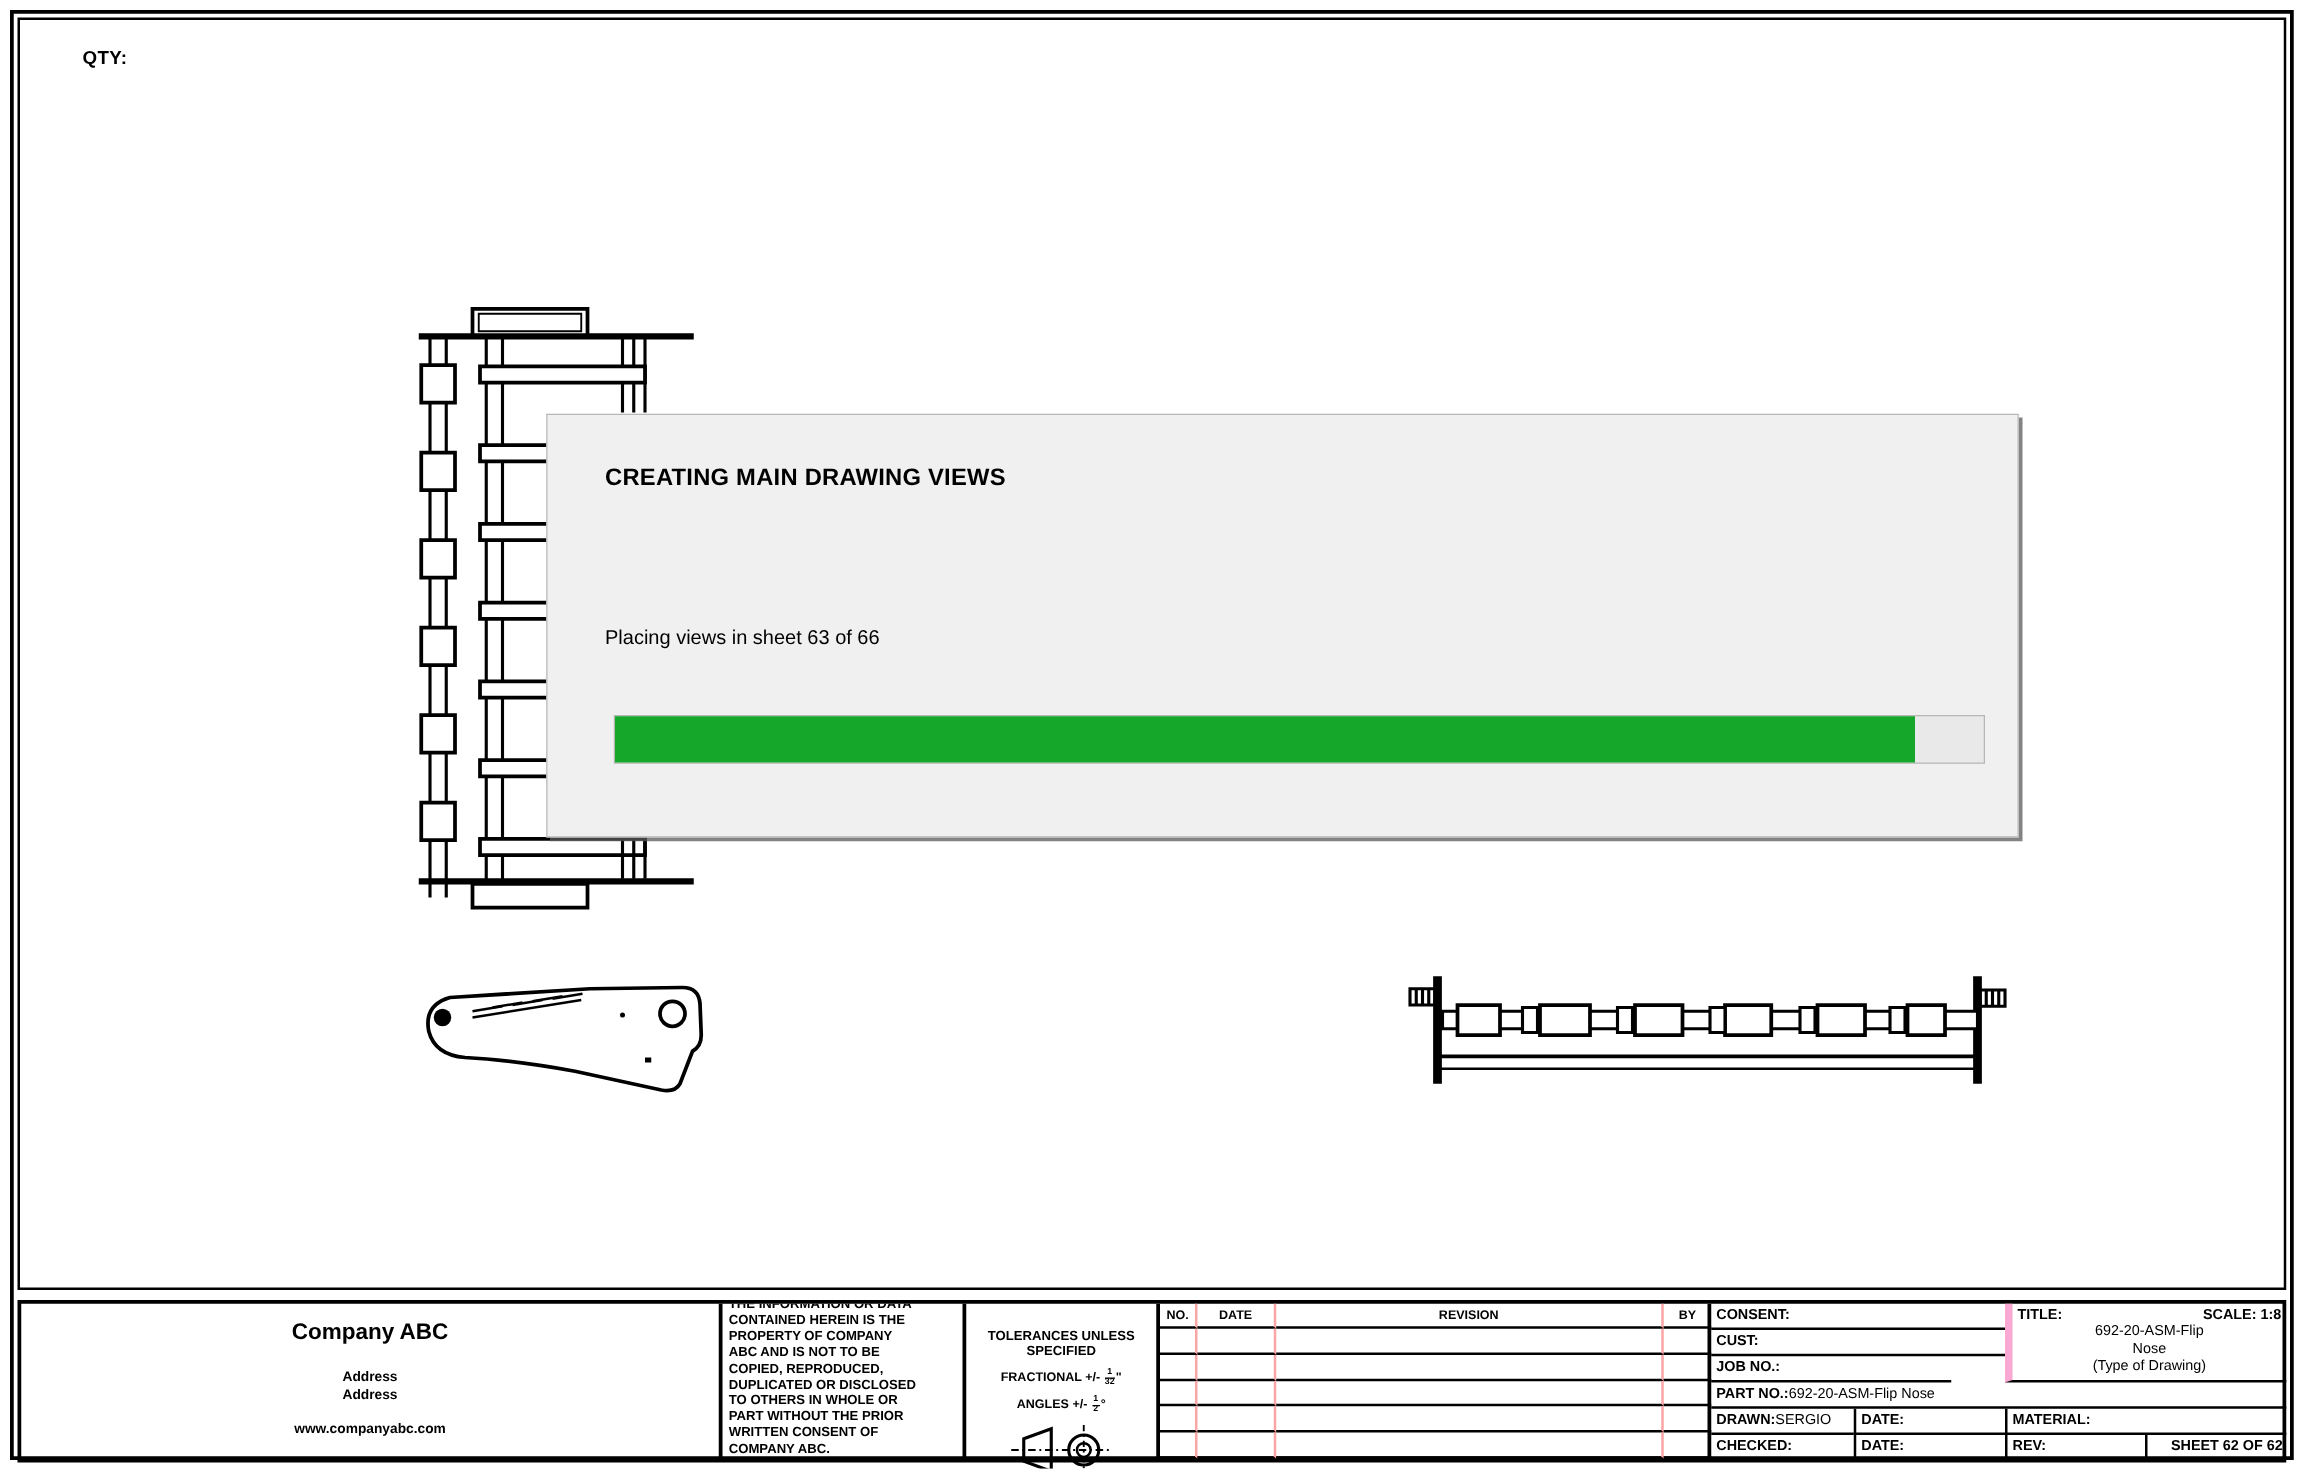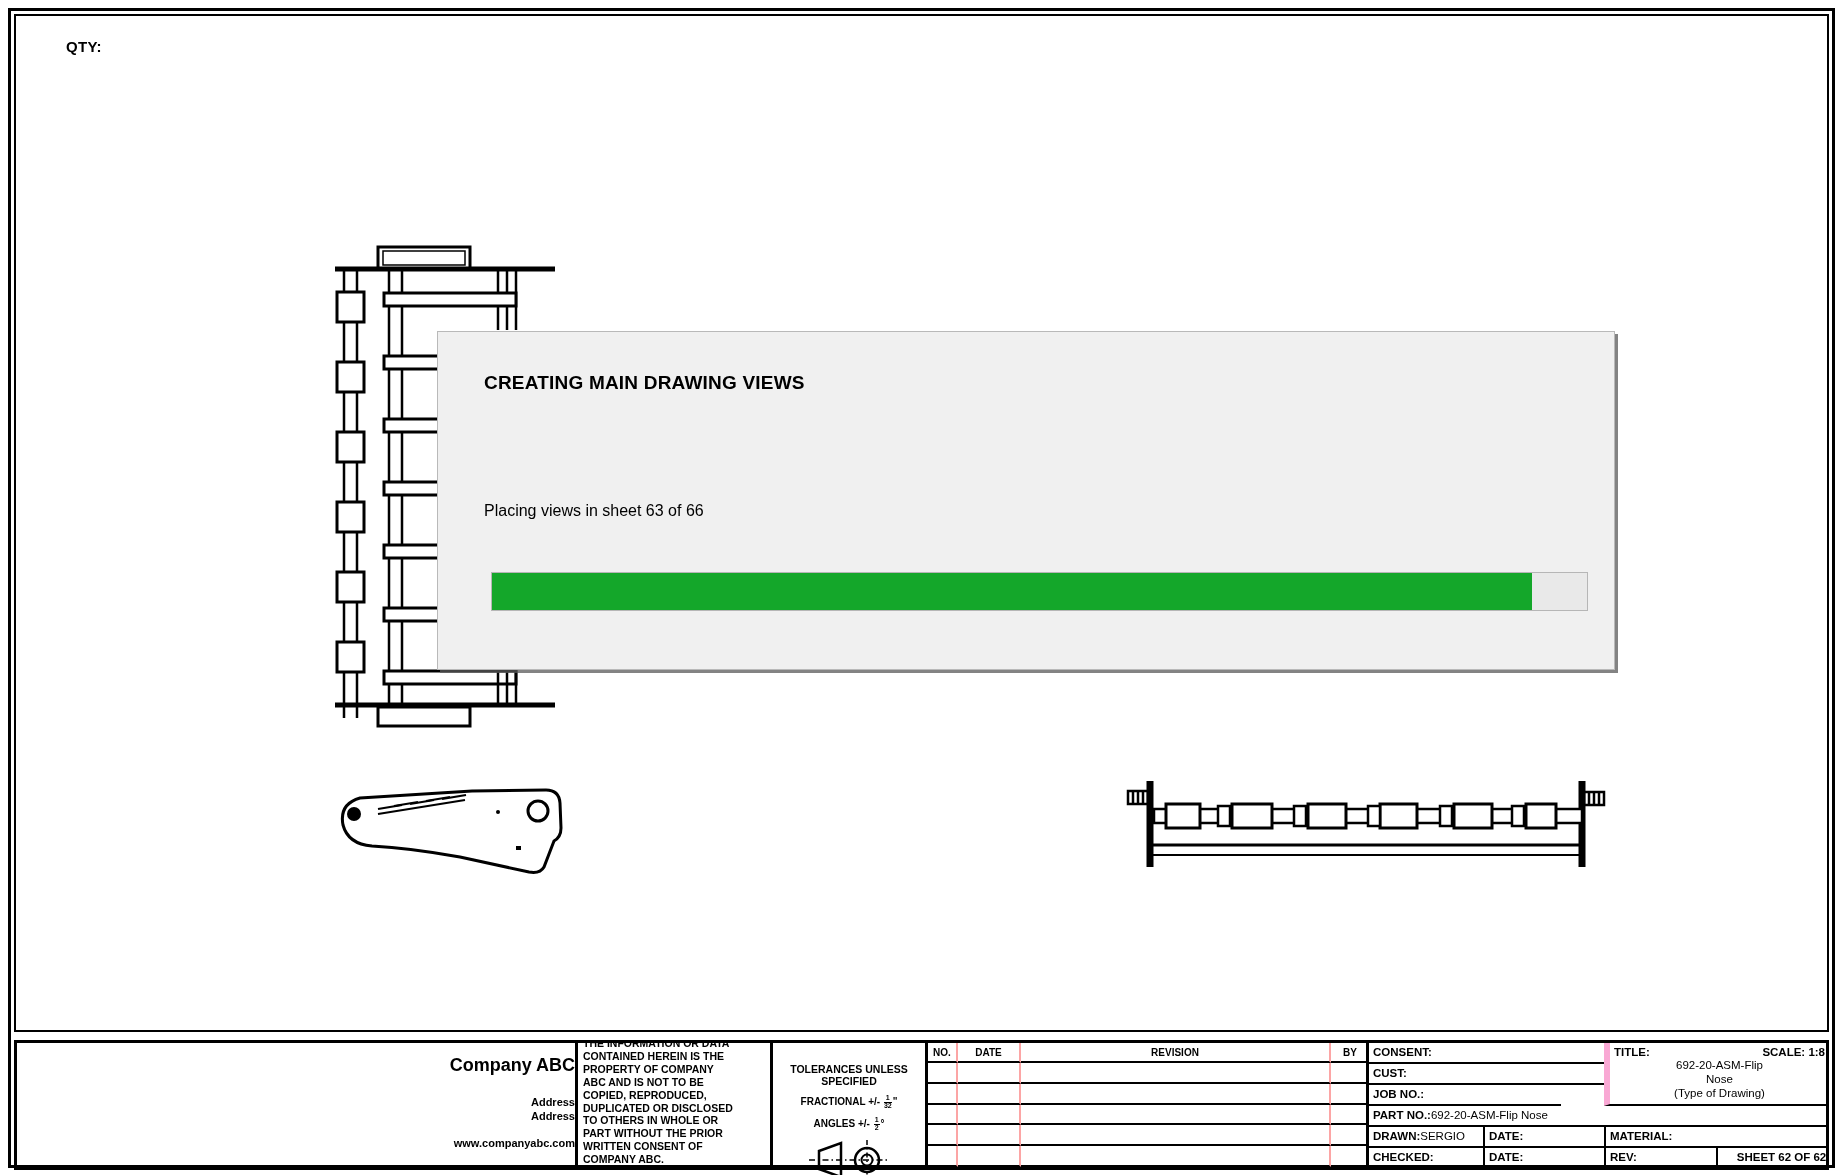--- a/index.html
+++ b/index.html
@@ -28,21 +28,21 @@
   .progress-fill{height:100%;width:0;background:#14a72a;}
 
   
   .title-block{position:absolute;left:14px;top:1040px;width:1815px;height:130px;
           border:3px solid #000;box-sizing:border-box;font-size:11.5px;}
   .tb-cell{position:absolute;box-sizing:border-box;}
   .bl3{border-left:3px solid #000;} .bl2{border-left:2px solid #000;}
   .bb2{border-bottom:2px solid #000;}
   .lbl{font-weight:bold;}
 
-  .company-cell{left:0;top:0;width:558px;height:124px;text-align:right;}
+  .company-cell{left:0;top:0;width:558px;height:124px;text-align:center;}
   .company-name{position:absolute;left:0;right:0;top:12px;font-size:18px;font-weight:bold;}
   .company-address{position:absolute;left:0;right:0;top:52px;font-size:11px;font-weight:600;
           white-space:pre-line;line-height:14px;}
   .company-web{position:absolute;left:0;right:0;top:94px;font-size:11px;font-weight:600;}
 
   .legal-cell{left:558px;top:0;width:195px;height:124px;padding:0 5px;overflow:hidden;}
   .legal-text{display:block;margin-top:-6px;font-size:10.5px;font-weight:bold;
           line-height:12.9px;white-space:pre-line;}
 
   .tol-cell{left:753px;top:0;width:155px;height:124px;text-align:center;}

